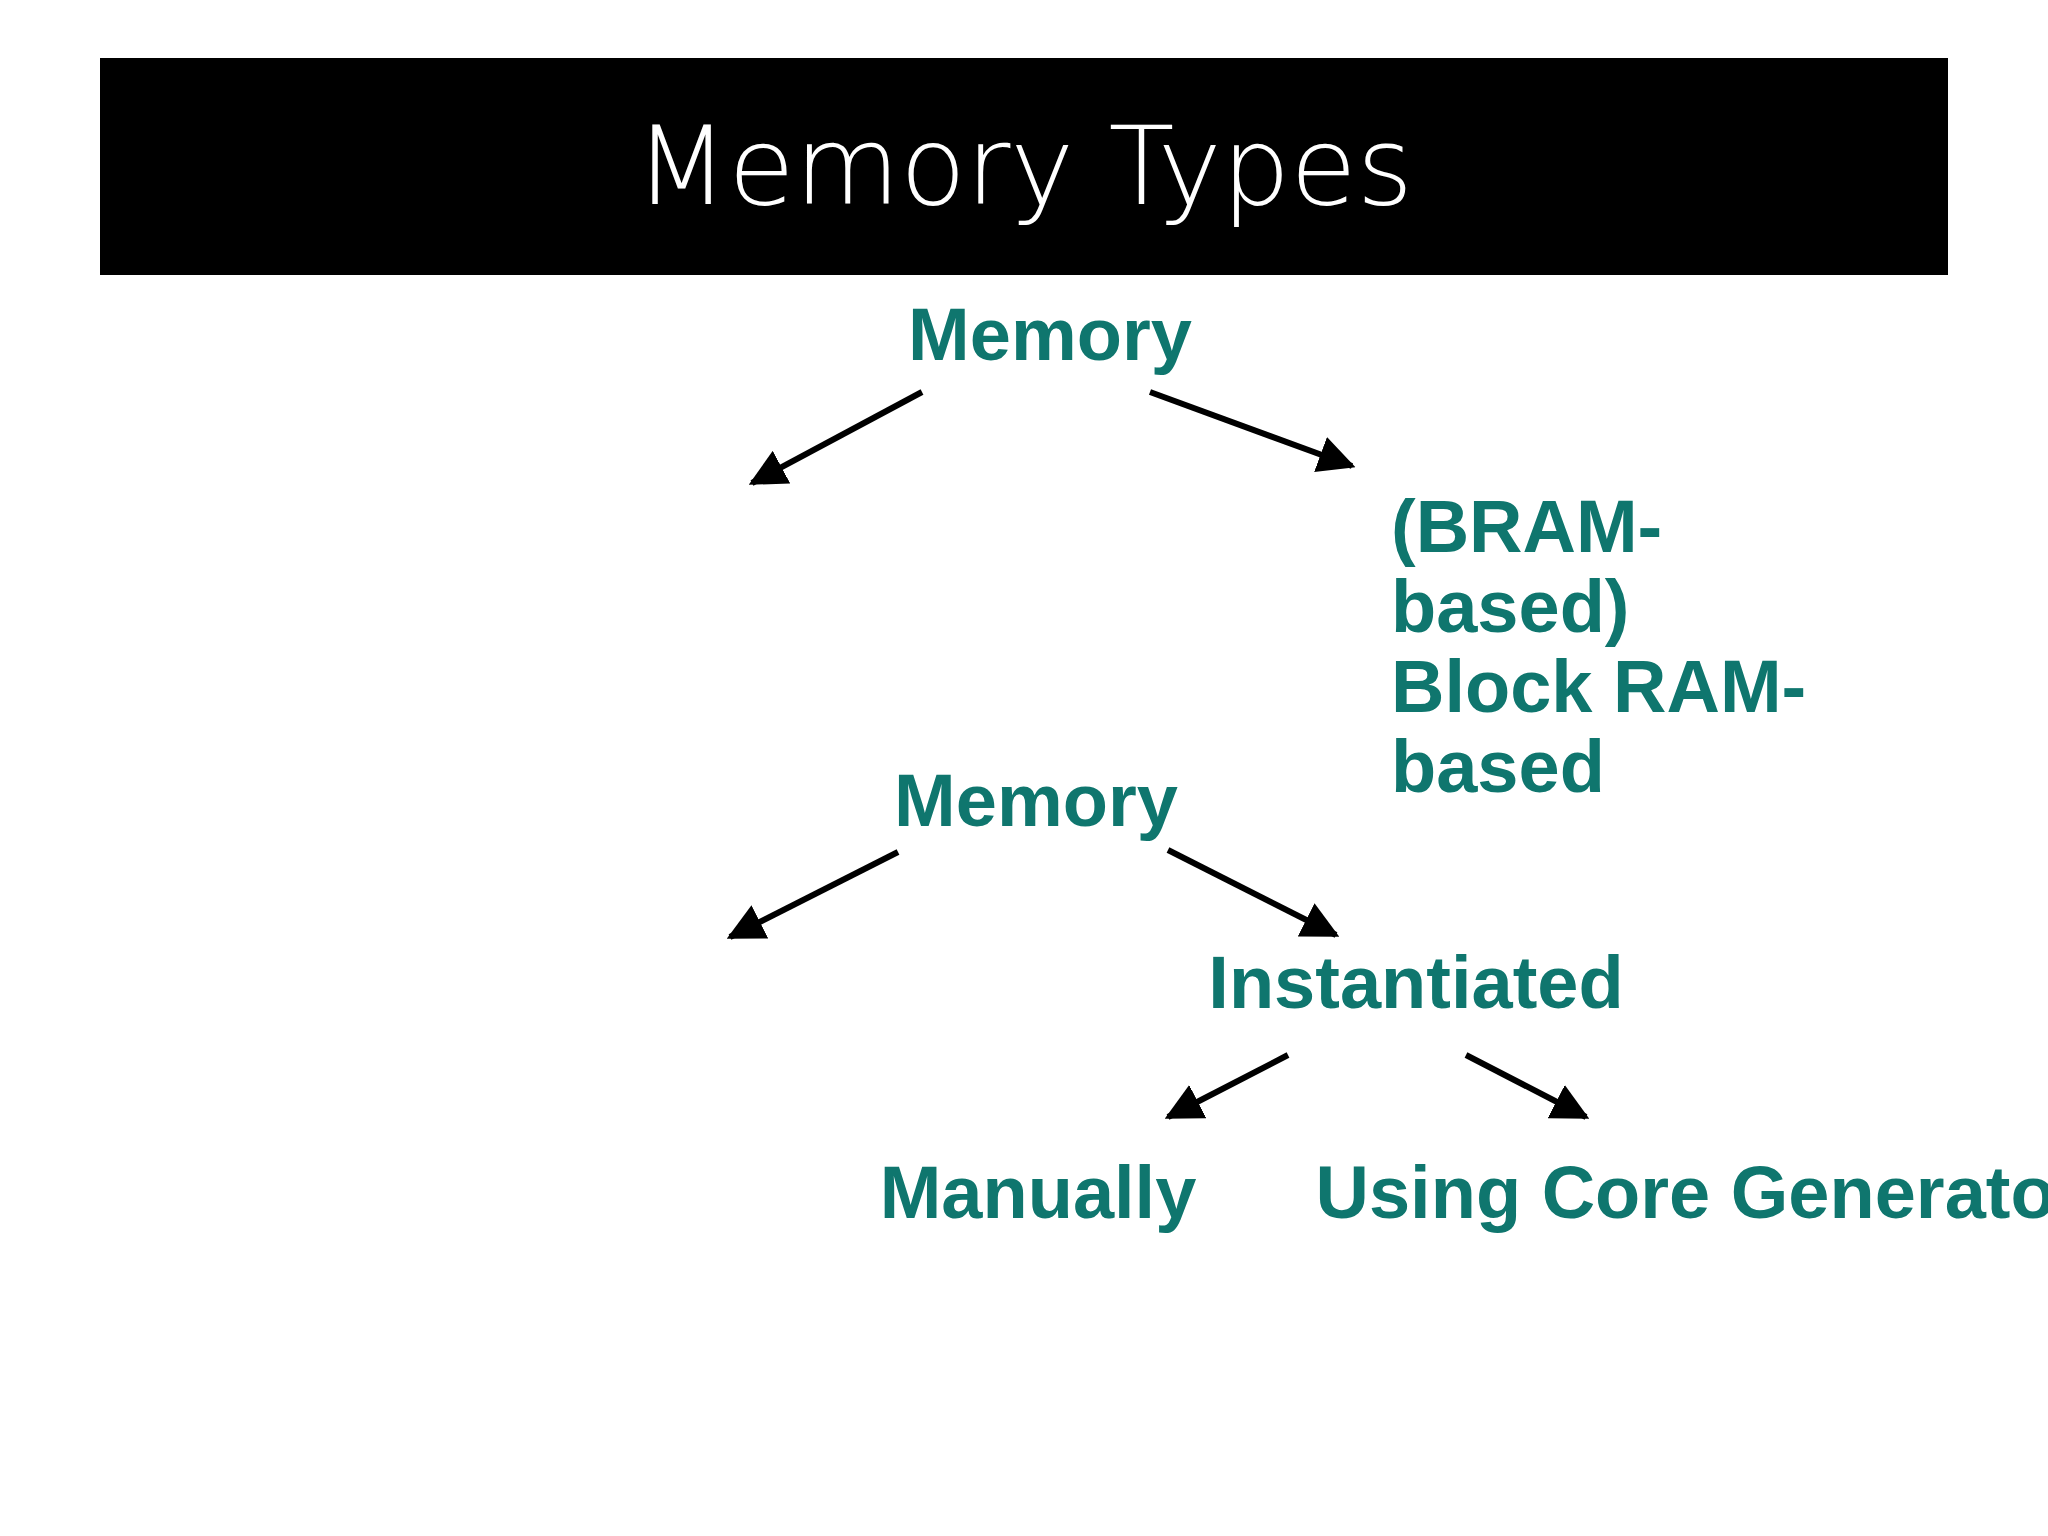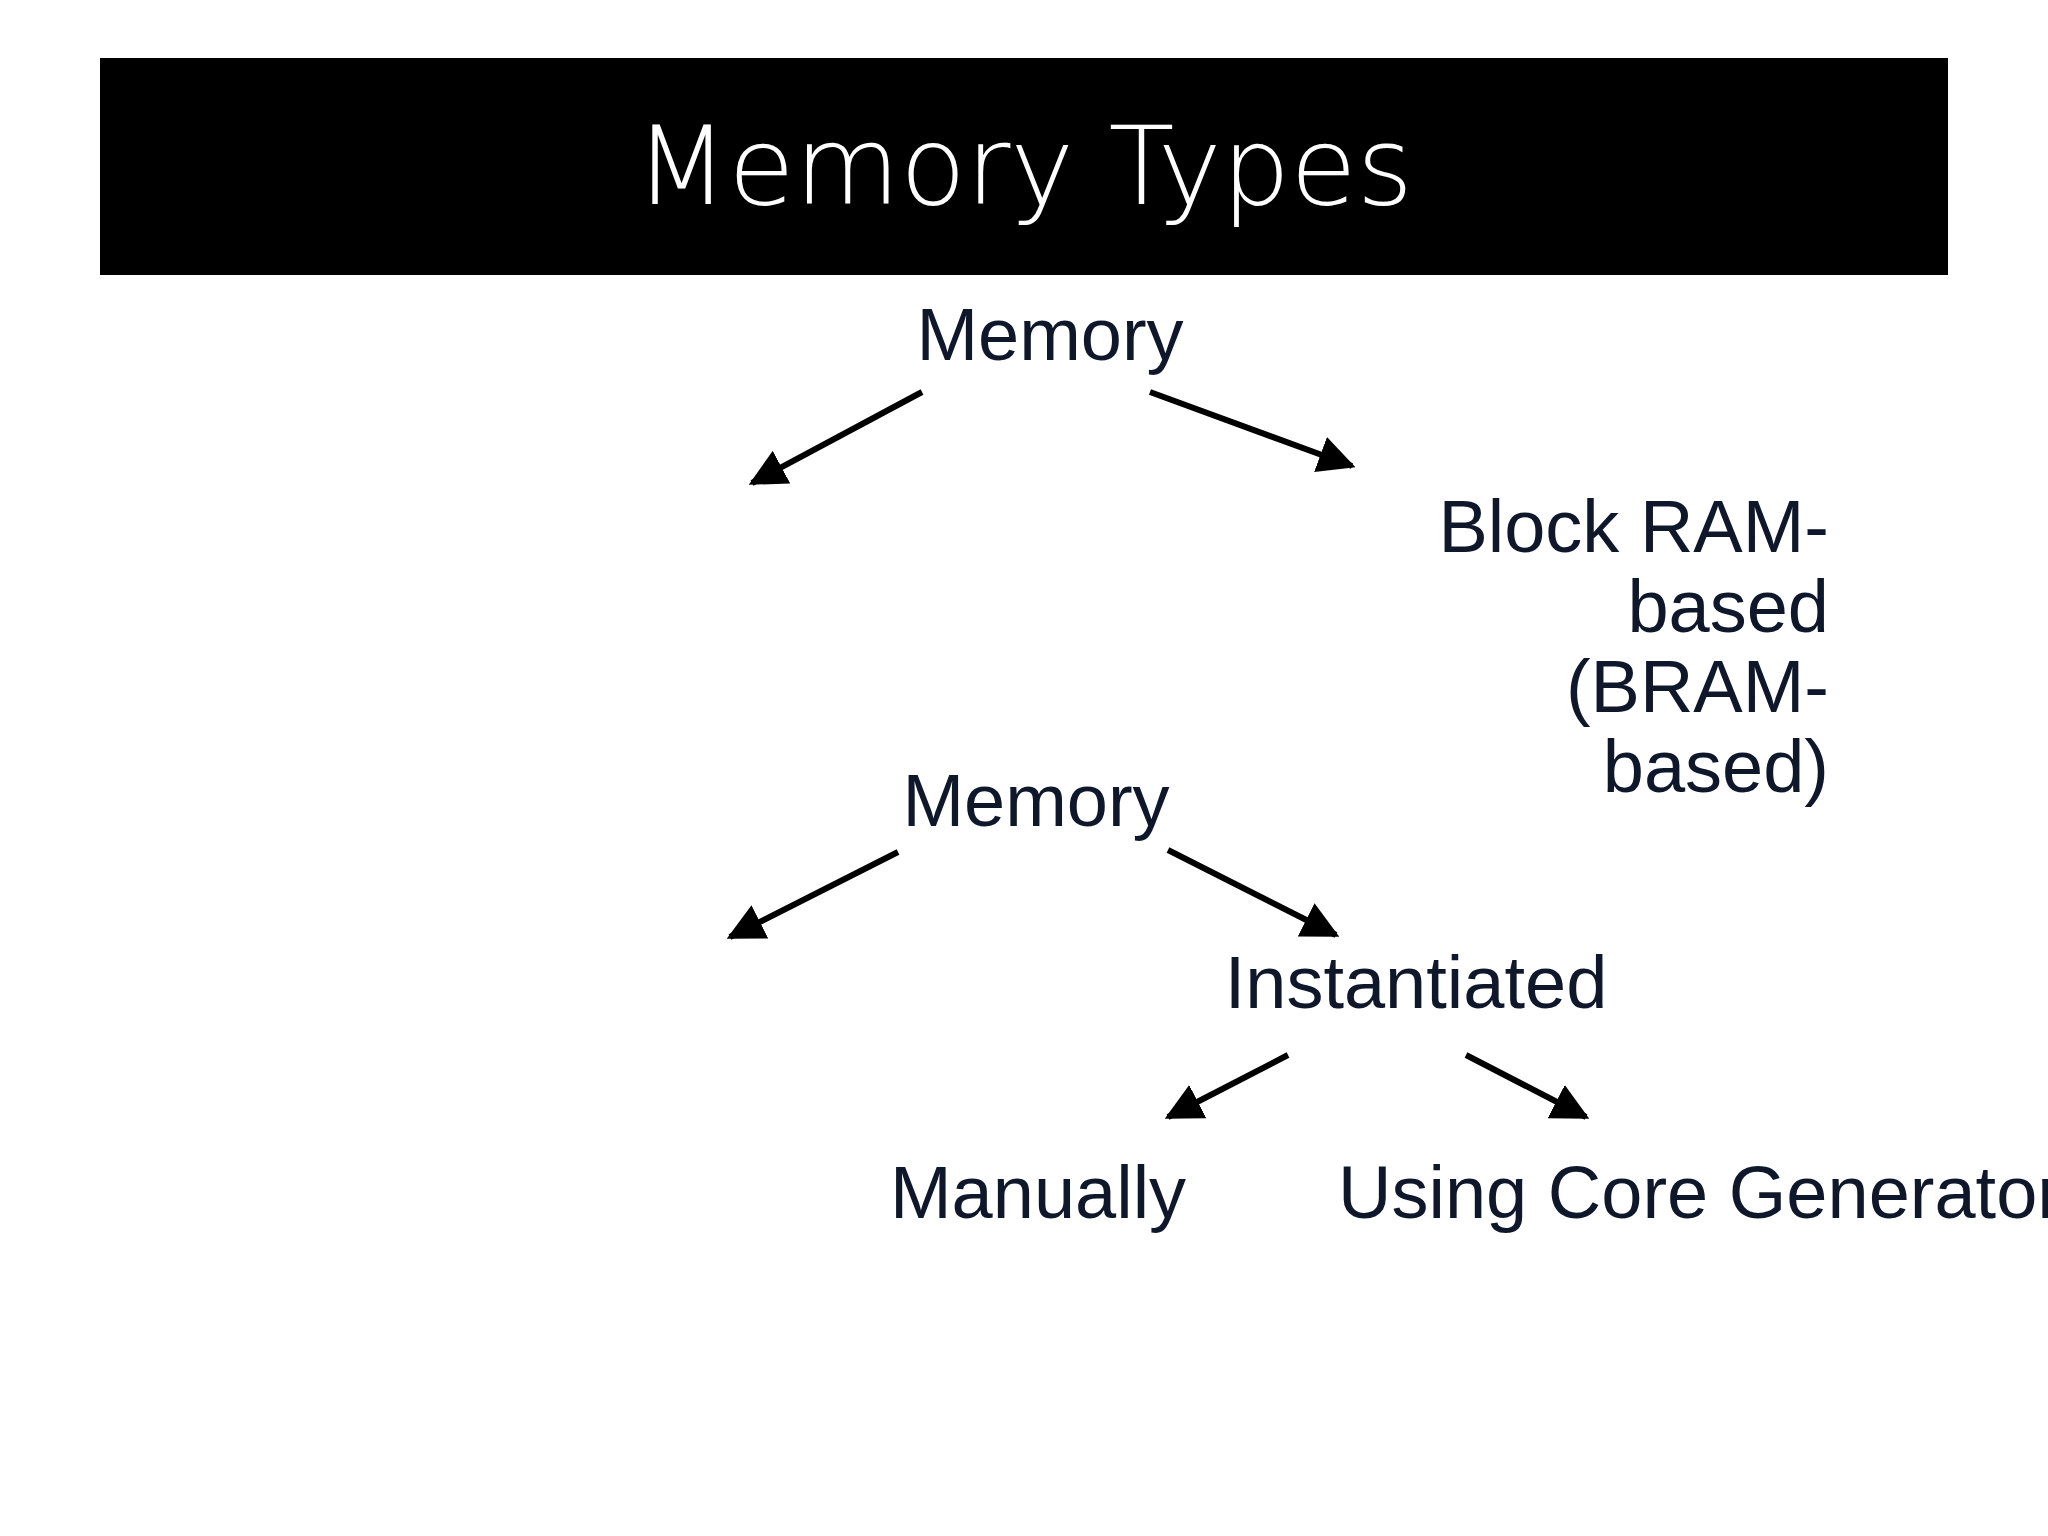--- a/index.html
+++ b/index.html
@@ -45,27 +45,27 @@
     position: absolute;
     left: 0;
     top: 0;
     width: 2048px;
     height: 1536px;
     pointer-events: none;
   }
 
   .node-label {
     position: absolute;
-    color: #0f172a;
+    color: #0f766e;
     font-family: "Liberation Sans", sans-serif;
-    font-weight: 400;
+    font-weight: 700;
     font-size: 74px;
     line-height: 1.06;
     white-space: nowrap;
-    text-align: right;
+    text-align: left;
     transform: translateX(-50%);
   }
   .node-label.two-line {
     white-space: normal;
     line-height: 1.08;
   }
   .node-label .ln {
     display: block;
   }
 
@@ -107,22 +107,22 @@
 
     <line x1="1466" y1="1055" x2="1586" y2="1117" stroke="#000000" stroke-width="6" marker-end="url(#arrowhead)"></line>
   </svg>
 
   <div class="node-label" id="node-memory-1">
     <span class="ln">Memory</span>
   </div>
 
 
   <div class="node-label two-line" id="node-bram">
+    <span class="ln">(BRAM-based)</span>
     <span class="ln">Block RAM-based</span>
-    <span class="ln">(BRAM-based)</span>
   </div>
 
   <div class="node-label" id="node-memory-2">
     <span class="ln">Memory</span>
   </div>
 
 
   <div class="node-label" id="node-instantiated">
     <span class="ln">Instantiated</span>
   </div>

